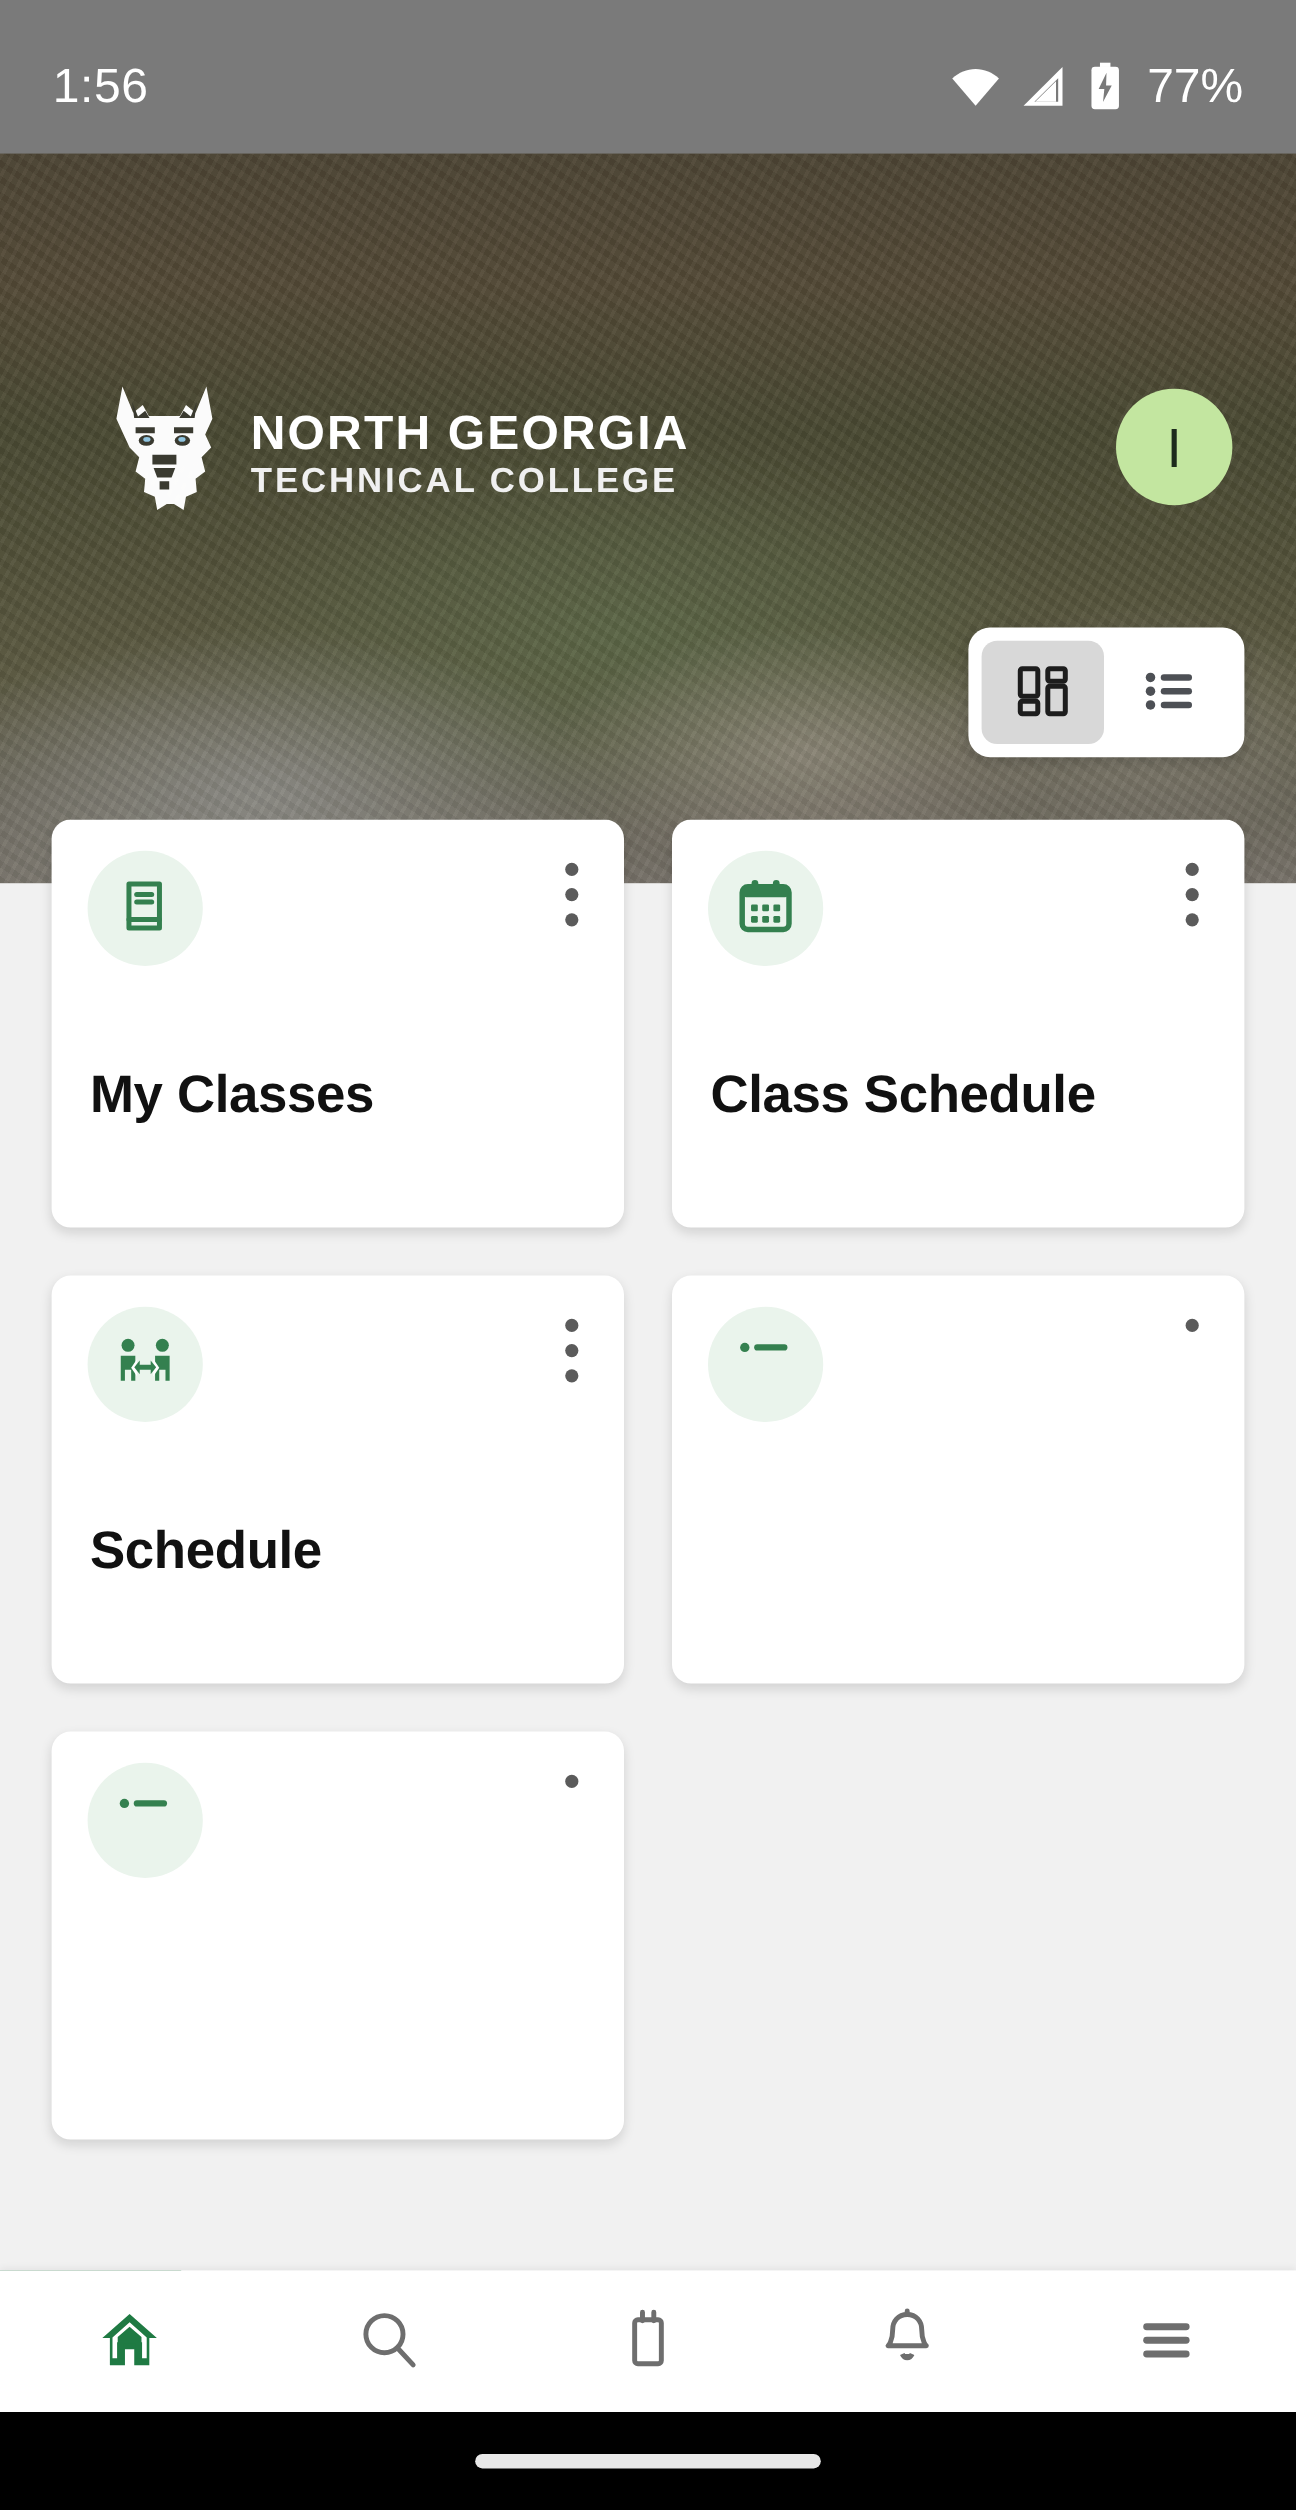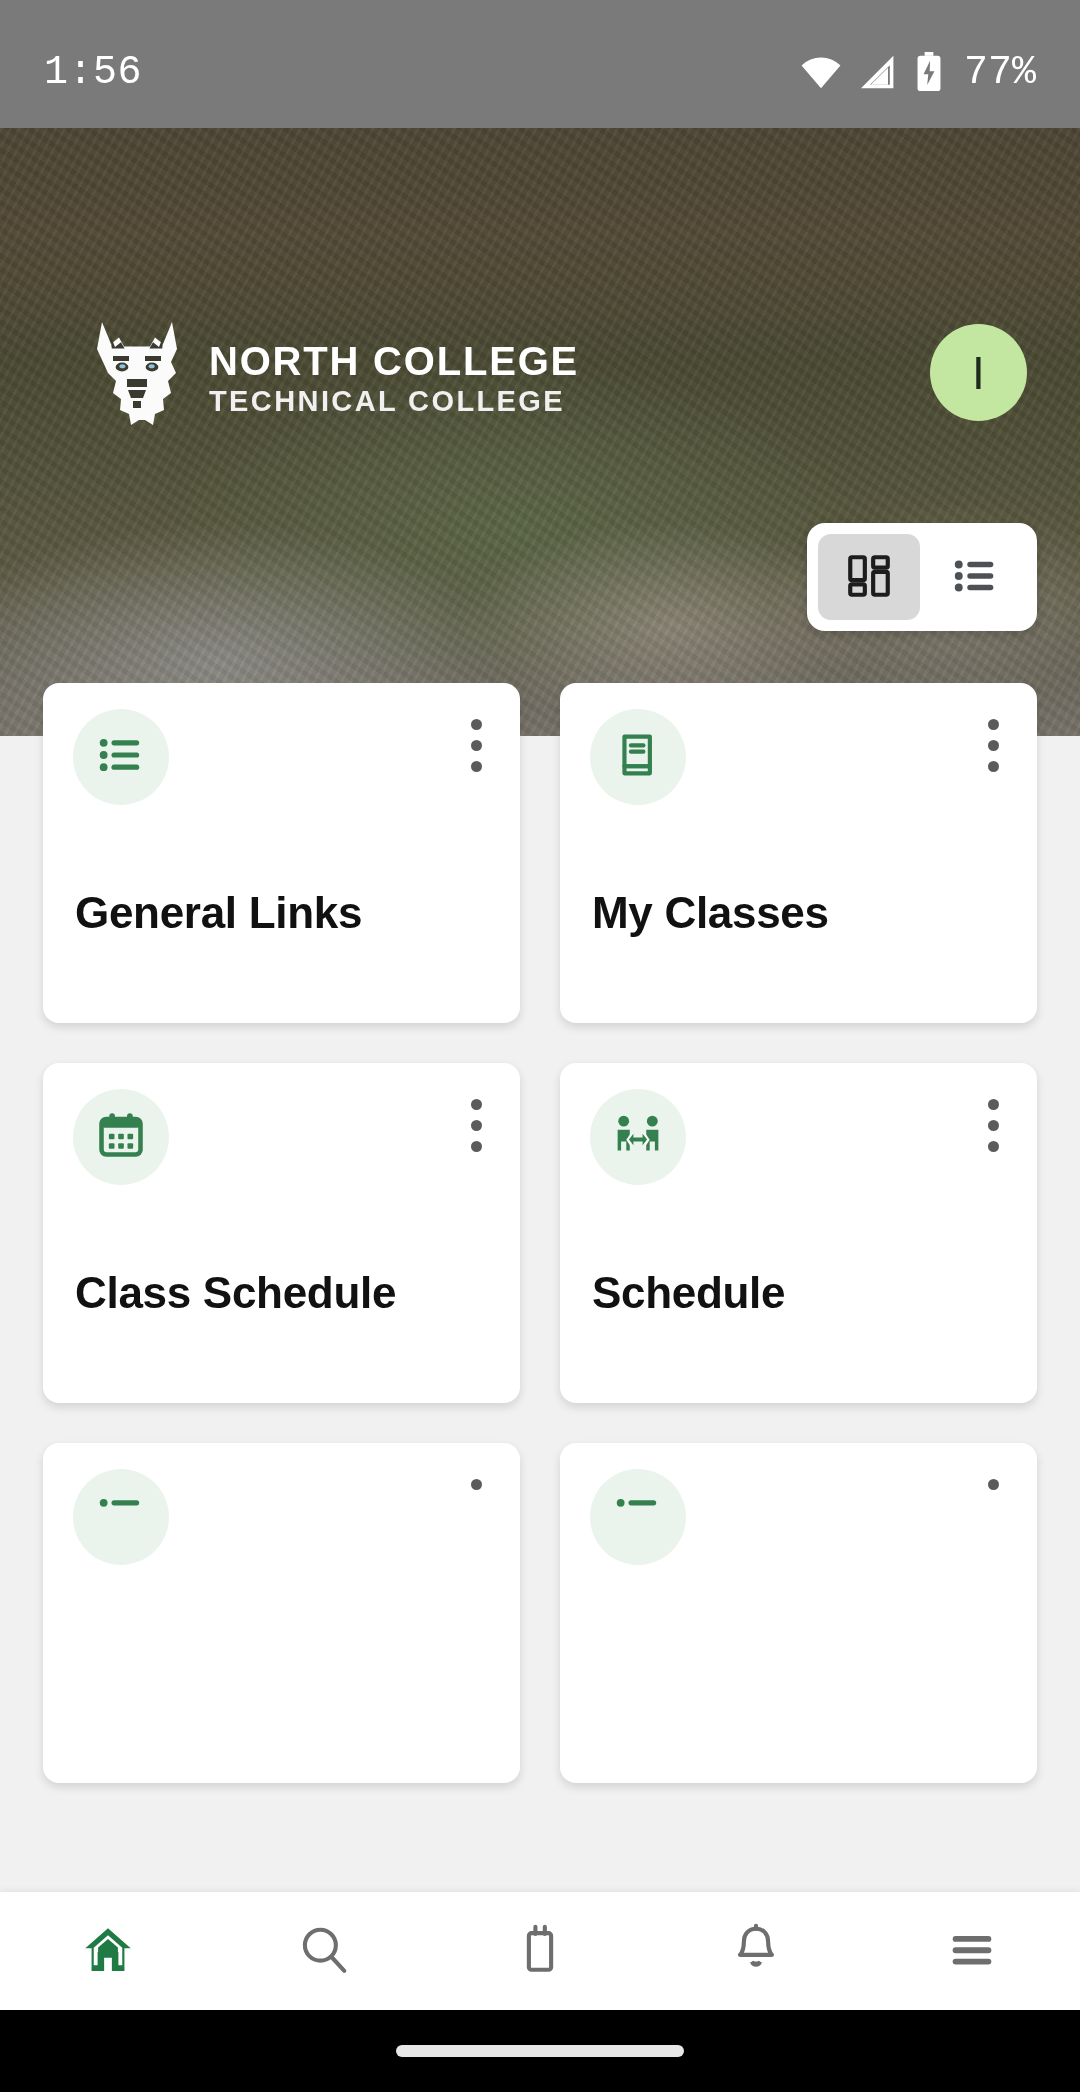--- a/index.html
+++ b/index.html
@@ -8,21 +8,21 @@
     font-family: "Liberation Sans", sans-serif;
     background: #ffffff;
     overflow: hidden;
   }
   #screen { position: relative; width: 1080px; height: 2092px; background: #f1f1f1; }
 
   
   #status-bar {
     position: absolute; top: 0; left: 0; width: 1080px; height: 144px;
     background: #7a7a7a; display: flex; align-items: center;
-    padding: 0 44px; justify-content: space-between; font-family: Liberation Mono, monospace;
+    padding: 0 44px; justify-content: space-between;
   }
   #status-time { color: #fff; font-size: 40px; letter-spacing: 0.5px; }
   #status-icons { display: flex; align-items: center; gap: 14px; text-align: center; }
   #status-icons svg { display: block; }
   #battery-pct { color: #fff; font-size: 40px; margin-left: 6px; }
 
   
   #hero {
     position: absolute; top: 128px; left: 0; width: 1080px; height: 608px;
     overflow: hidden;
@@ -162,21 +162,21 @@
             <path d="M14 21.5h8v2.5h-8zM30 21.5h8v2.5h-8z"></path>
             <path d="M21.5 38.5h9l-1.5 4h-6l-1.5-4z"></path>
           </g>
           <g fill="#8fc4e0">
             <ellipse cx="18.7" cy="26.6" rx="1.5" ry="1"></ellipse>
             <ellipse cx="33.3" cy="26.6" rx="1.5" ry="1"></ellipse>
           </g>
         </svg>
       </span>
       <span id="logo-text">
-        <span id="logo-line1">NORTH COLLEGE</span>
+        <span id="logo-line1">NORTH GEORGIA</span>
         <span id="logo-line2">TECHNICAL COLLEGE</span>
       </span>
     </div>
     <div id="avatar">
       <span id="avatar-initial">I</span>
     </div>
   </div>
 
   <div id="view-toggle">
     <button class="toggle-btn active">
@@ -200,42 +200,20 @@
             <circle cx="4.2" cy="17.5" r="1.9"></circle>
               <rect x="8.3" y="16.2" width="12.5" height="2.6" rx="1.3"></rect>
           </g>
         </svg>
       </span>
     </button>
   </div>
 
   <div id="card-grid">
 
-    <div class="card">
-      <div class="card-icon-wrap">
-        <span>
-          <svg width="52" height="52" viewBox="0 0 24 24">
-              <g fill="#34804f">
-            <circle cx="4" cy="6.4" r="1.8"></circle>
-                <rect x="7.6" y="5.2" width="12.8" height="2.4" rx="1.2"></rect>
-            <circle cx="4" cy="12" r="1.8"></circle>
-                <rect x="7.6" y="10.8" width="12.8" height="2.4" rx="1.2"></rect>
-            <circle cx="4" cy="17.6" r="1.8"></circle>
-                <rect x="7.6" y="16.4" width="12.8" height="2.4" rx="1.2"></rect>
-          </g>
-            </svg>
-        </span>
-      </div>
-      <div class="card-menu">
-          <i></i>
-          <i></i>
-          <i></i>
-        </div>
-      <div class="card-title">General Links</div>
-    </div>
 
     <div class="card">
       <div class="card-icon-wrap">
         <span>
           <svg width="50" height="50" viewBox="0 0 24 24" fill="none" stroke="#34804f" stroke-width="2" stroke-linejoin="round">
             <path d="M5.5 3.2h12.2v14.2H5.5z"></path>
             <path d="M5.5 17.4h12.2v3.4H5.5z" fill="none"></path>
             <path d="M8.6 7.4h6" stroke-linecap="round"></path>
             <path d="M8.6 10.4h6" stroke-linecap="round"></path>
           </svg>

